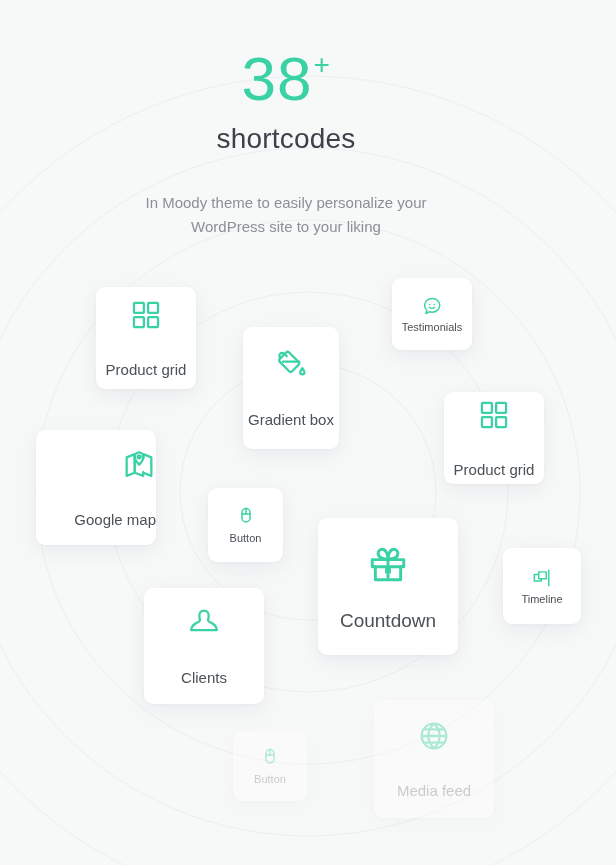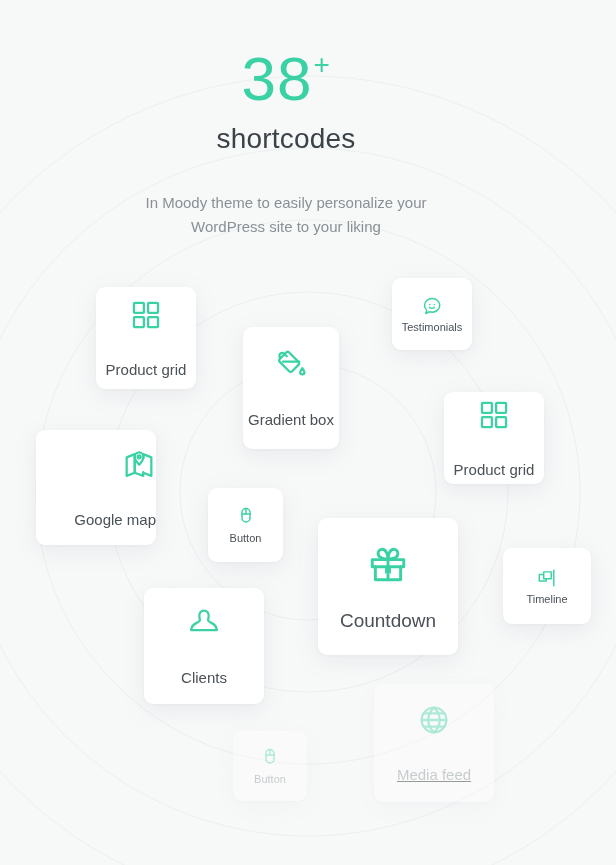--- a/index.html
+++ b/index.html
@@ -197,38 +197,38 @@
                 <path d="M5.1 13.5v7.1h13.8v-7.1"></path>
                 <path d="M12 9.6v11"></path>
                 <path d="M12 9.3C10.2 9.3 6.6 8.9 6.6 6.3c0-1.3 1-2.3 2.3-2.3
                    2 0 3.1 3.1 3.1 5.3z"></path>
                 <path d="M12 9.3c1.8 0 5.4-.4 5.4-3 0-1.3-1-2.3-2.3-2.3
                    -2 0-3.1 3.1-3.1 5.3z"></path>
                 <path d="M10.4 13.5h3.2v4l-1.6-1.3-1.6 1.3z" fill="#3ad2a4" stroke="none"></path>
           </svg></span>
         <span class="clabel">Countdown</span>
       </div>
-      <div class="card size-sm" style="left: 503px; top: 548px; width: 88px; height: 76px;">
+      <div class="card size-sm" style="left: 503px; top: 548px; width: 78px; height: 76px;">
         <span class="ico"><svg width="22" height="22" viewBox="0 0 24 24" fill="none" stroke="#3ad2a4" stroke-width="1.6" stroke-linecap="round" stroke-linejoin="round">
             <rect x="3.6" y="8.1" width="7.6" height="7.1"></rect>
                 <rect x="8.4" y="5.3" width="8.2" height="7.6" fill="#ffffff"></rect>
                 <path d="M19.4 3.6v16.8"></path>
           </svg></span>
         <span class="clabel">Timeline</span>
       </div>
       <div class="card size-md" style="left: 144px; top: 588px; width: 120px; height: 116px;">
         <span class="ico"><svg width="34" height="34" viewBox="0 0 24 24" fill="none" stroke="#3ad2a4" stroke-width="1.6" stroke-linecap="round" stroke-linejoin="round">
             <path d="M12 3.3c2 0 3.3 1.5 3.3 3.6 0 1.5-.4 2.4-.4 3.2
                    0 .9 1 1.2 2.3 1.8 2.1 1 3.6 2.3 3.9 5.1H2.9
                    c.3-2.8 1.8-4.1 3.9-5.1 1.3-.6 2.3-.9 2.3-1.8
                    0-.8-.4-1.7-.4-3.2 0-2.1 1.3-3.6 3.3-3.6z"></path>
           </svg></span>
         <span class="clabel">Clients</span>
       </div>
-      <div class="card size-md faded" style="left: 374px; top: 684px; width: 120px; height: 118px; text-decoration: underline;">
+      <div class="card size-md faded" style="left: 374px; top: 700px; width: 120px; height: 118px;">
         <span class="ico"><svg width="34" height="34" viewBox="0 0 24 24" fill="none" stroke="#3ad2a4" stroke-width="1.6" stroke-linecap="round" stroke-linejoin="round">
             <circle cx="12" cy="12" r="8.7"></circle>
                 <path d="M3.3 12h17.4"></path>
                 <path d="M4.6 7.4h14.8"></path>
                 <path d="M4.6 16.6h14.8"></path>
                 <path d="M12 3.3c2.6 2.4 4 5.5 4 8.7s-1.4 6.3-4 8.7
                    c-2.6-2.4-4-5.5-4-8.7s1.4-6.3 4-8.7z"></path>
           </svg></span>
         <span class="clabel">Media feed</span>
       </div>

